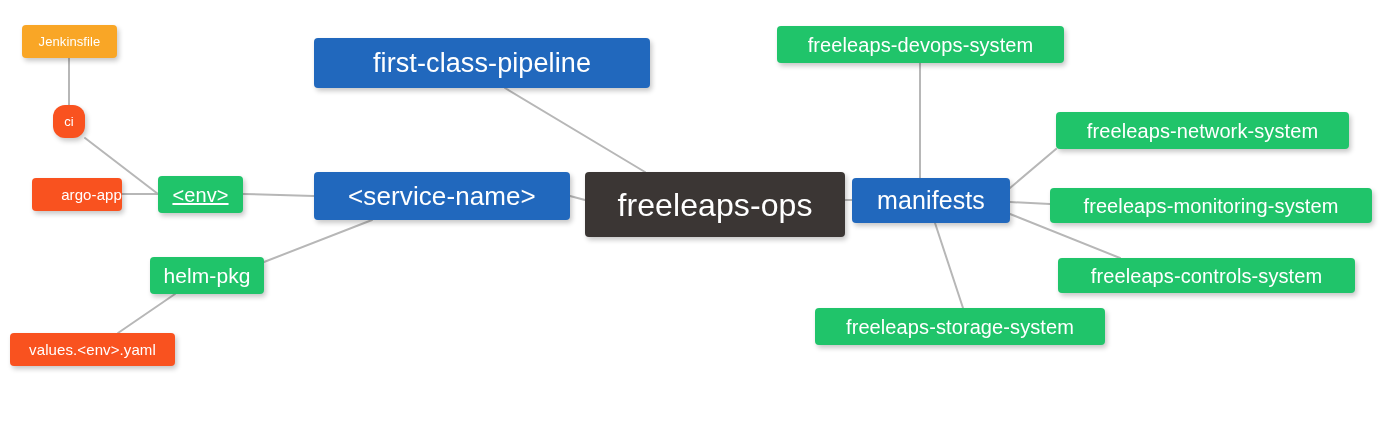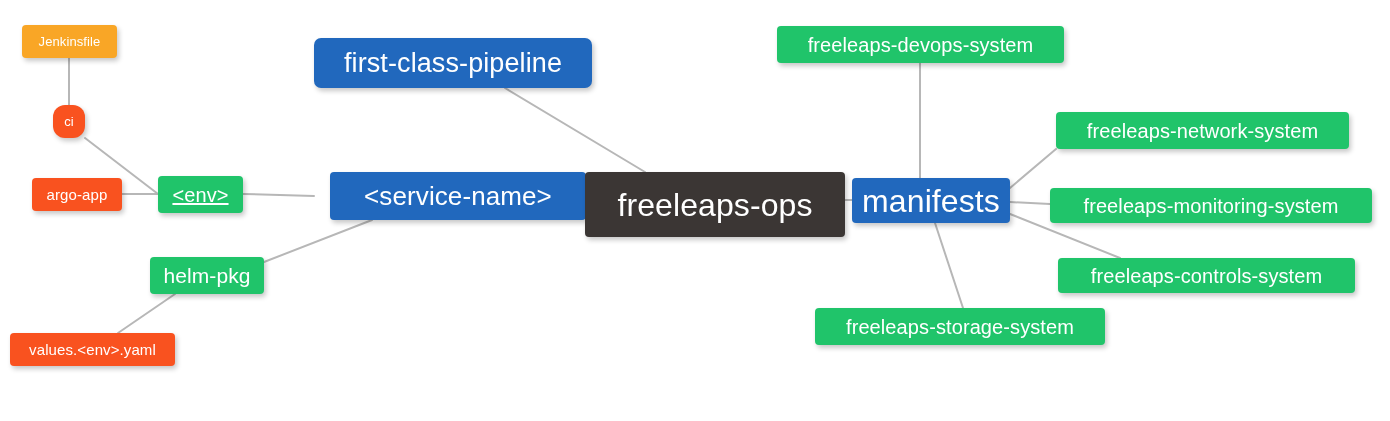--- a/index.html
+++ b/index.html
@@ -60,42 +60,42 @@
       <line x1="1010" y1="214" x2="1120" y2="258" stroke="#b7b7b7" stroke-width="2" stroke-linecap="round"></line>
       <line x1="935" y1="223" x2="963" y2="308" stroke="#b7b7b7" stroke-width="2" stroke-linecap="round"></line>
     </svg>
   <div id="node-layer">
       <div class="node" style="left: 22px; top: 25px; width: 95px; height: 33px; background: rgb(249, 166, 38); font-size: 13px;">
         <span class="node-label">Jenkinsfile</span>
       </div>
       <div class="node" style="left: 53px; top: 105px; width: 32px; height: 33px; background: rgb(249, 82, 31); font-size: 13px; border-radius: 12px;">
         <span class="node-label">ci</span>
       </div>
-      <div class="node" style="left: 32px; top: 178px; width: 90px; height: 33px; background: rgb(249, 82, 31); font-size: 15px;">
+      <div class="node" style="left: 32px; top: 178px; width: 90px; height: 33px; background: rgb(249, 82, 31); font-size: 15px; justify-content: flex-end;">
         <span class="node-label">argo-app</span>
       </div>
       <div class="node" style="left: 158px; top: 176px; width: 85px; height: 37px; background: rgb(32, 196, 106); font-size: 20px; text-decoration: underline;">
         <span class="node-label">&lt;env&gt;</span>
       </div>
       <div class="node" style="left: 150px; top: 257px; width: 114px; height: 37px; background: rgb(32, 196, 106); font-size: 21px;">
         <span class="node-label">helm-pkg</span>
       </div>
       <div class="node" style="left: 10px; top: 333px; width: 165px; height: 33px; background: rgb(249, 82, 31); font-size: 15px;">
         <span class="node-label">values.&lt;env&gt;.yaml</span>
       </div>
-      <div class="node" style="left: 314px; top: 38px; width: 278px; height: 50px; background: rgb(33, 104, 189); font-size: 27px; border-radius: 7px;">
+      <div class="node" style="left: 314px; top: 38px; width: 336px; height: 50px; background: rgb(33, 104, 189); font-size: 27px;">
         <span class="node-label">first-class-pipeline</span>
       </div>
-      <div class="node" style="left: 330px; top: 172px; width: 256px; height: 48px; background: rgb(33, 104, 189); font-size: 26px;">
+      <div class="node" style="left: 314px; top: 172px; width: 256px; height: 48px; background: rgb(33, 104, 189); font-size: 26px;">
         <span class="node-label">&lt;service-name&gt;</span>
       </div>
       <div class="node" style="left: 585px; top: 172px; width: 260px; height: 65px; background: rgb(59, 54, 52); font-size: 32px;">
         <span class="node-label">freeleaps-ops</span>
       </div>
-      <div class="node" style="left: 852px; top: 178px; width: 158px; height: 45px; background: rgb(33, 104, 189); font-size: 32px;">
+      <div class="node" style="left: 852px; top: 178px; width: 158px; height: 45px; background: rgb(33, 104, 189); font-size: 25px;">
         <span class="node-label">manifests</span>
       </div>
       <div class="node" style="left: 777px; top: 26px; width: 287px; height: 37px; background: rgb(32, 196, 106); font-size: 20px;">
         <span class="node-label">freeleaps-devops-system</span>
       </div>
       <div class="node" style="left: 1056px; top: 112px; width: 293px; height: 37px; background: rgb(32, 196, 106); font-size: 20px;">
         <span class="node-label">freeleaps-network-system</span>
       </div>
       <div class="node" style="left: 1050px; top: 188px; width: 322px; height: 35px; background: rgb(32, 196, 106); font-size: 20px;">
         <span class="node-label">freeleaps-monitoring-system</span>

